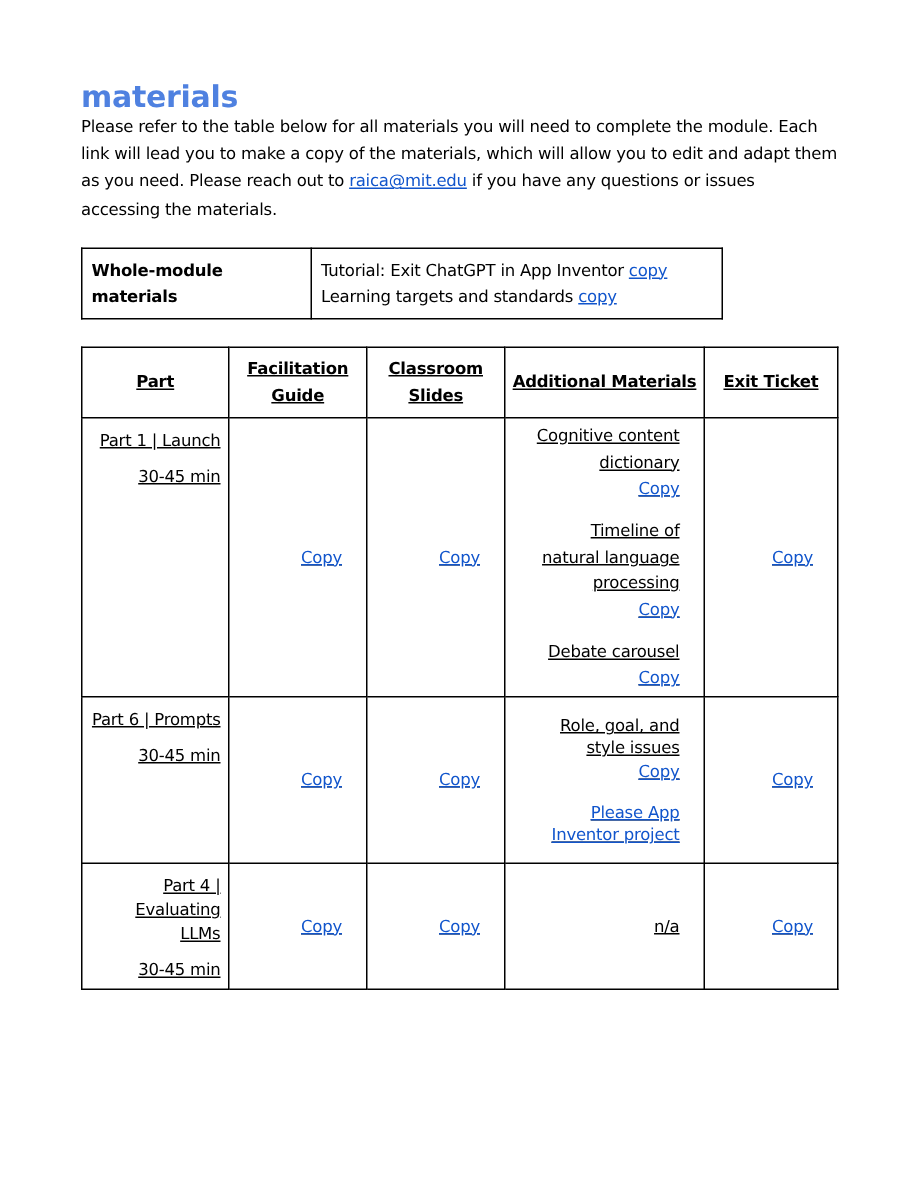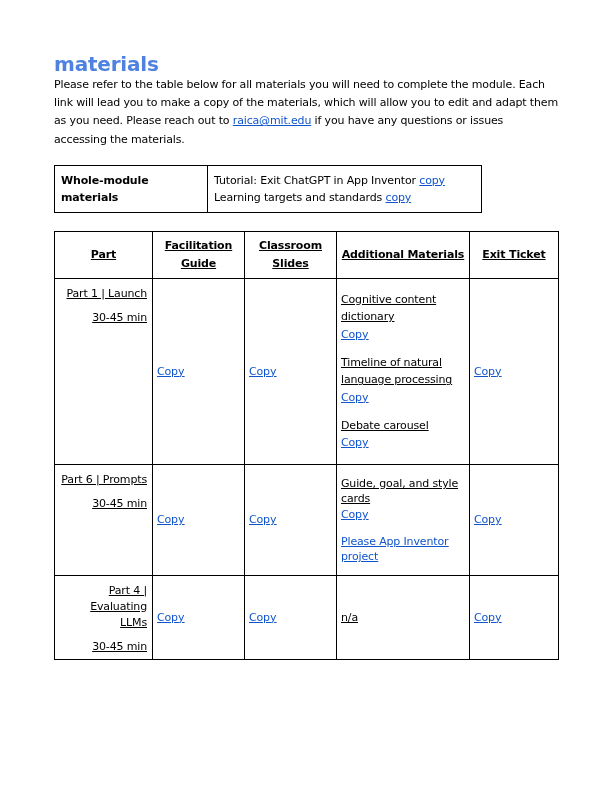--- a/index.html
+++ b/index.html
@@ -18,21 +18,21 @@
       font-size: 11px; line-height: 18.2px; margin: 0; letter-spacing: -0.15px;
     }
     a.link { color: #1155cc; text-decoration: underline; }
     table { border-collapse: collapse; table-layout: fixed; }
     td, th { border: 1px solid #000; font-size: 11px; letter-spacing: -0.15px; }
     .whole { position: absolute; left: 54px; top: 165px; width: 428px; }
     .whole td { height: 46px; padding: 0 6px; vertical-align: middle; line-height: 17.5px; }
     .whole .label { font-weight: bold; width: 140px; }
     .main { position: absolute; left: 54px; top: 231px; width: 504px; text-decoration: underline; }
     .main th { font-weight: bold; height: 46px; line-height: 18px; text-align: center; vertical-align: middle; padding: 0 4px; }
-    .main td { text-align: left; vertical-align: middle; line-height: 16px; padding: 0 4px; }
+    .main td { text-align: right; vertical-align: middle; line-height: 16px; padding: 0 16px; }
     .main td.part { text-align: right; vertical-align: top; padding: 7px 5px 4px 5px; }
     .part .title { display: block; line-height: 16px; }
     .part .dur { display: block; margin-top: 8px; line-height: 16px; }
     .am-item { display: block; margin-bottom: 10px; line-height: 17.5px; }
     .am-item:last-child { margin-bottom: 0; }
     .am-item .t { display: block; }
     .am-item .l { display: block; line-height: 18px; }
     .r1 td { height: 174px; }
     .r2 td { height: 79px; }
     .r3 td { height: 99px; }
@@ -102,21 +102,21 @@
 
   <tr class="r3">
     <td class="part">
       <span class="title">Part 6 | Prompts</span>
       <span class="dur">30-45 min</span>
     </td>
     <td><a class="link">Copy</a></td>
     <td><a class="link">Copy</a></td>
     <td>
       <span class="am-item">
-            <span class="t" style="line-height:15px">Guide, goal, and style cards</span>
+            <span class="t" style="line-height:15px">Role, goal, and style issues</span>
             <a class="link l">Copy</a>
           </span>
       <span class="am-item">
             <a class="link l" style="line-height:15px">Please App Inventor project</a>
           </span>
     </td>
     <td><a class="link">Copy</a></td>
   </tr>
 
   <tr class="r4">

